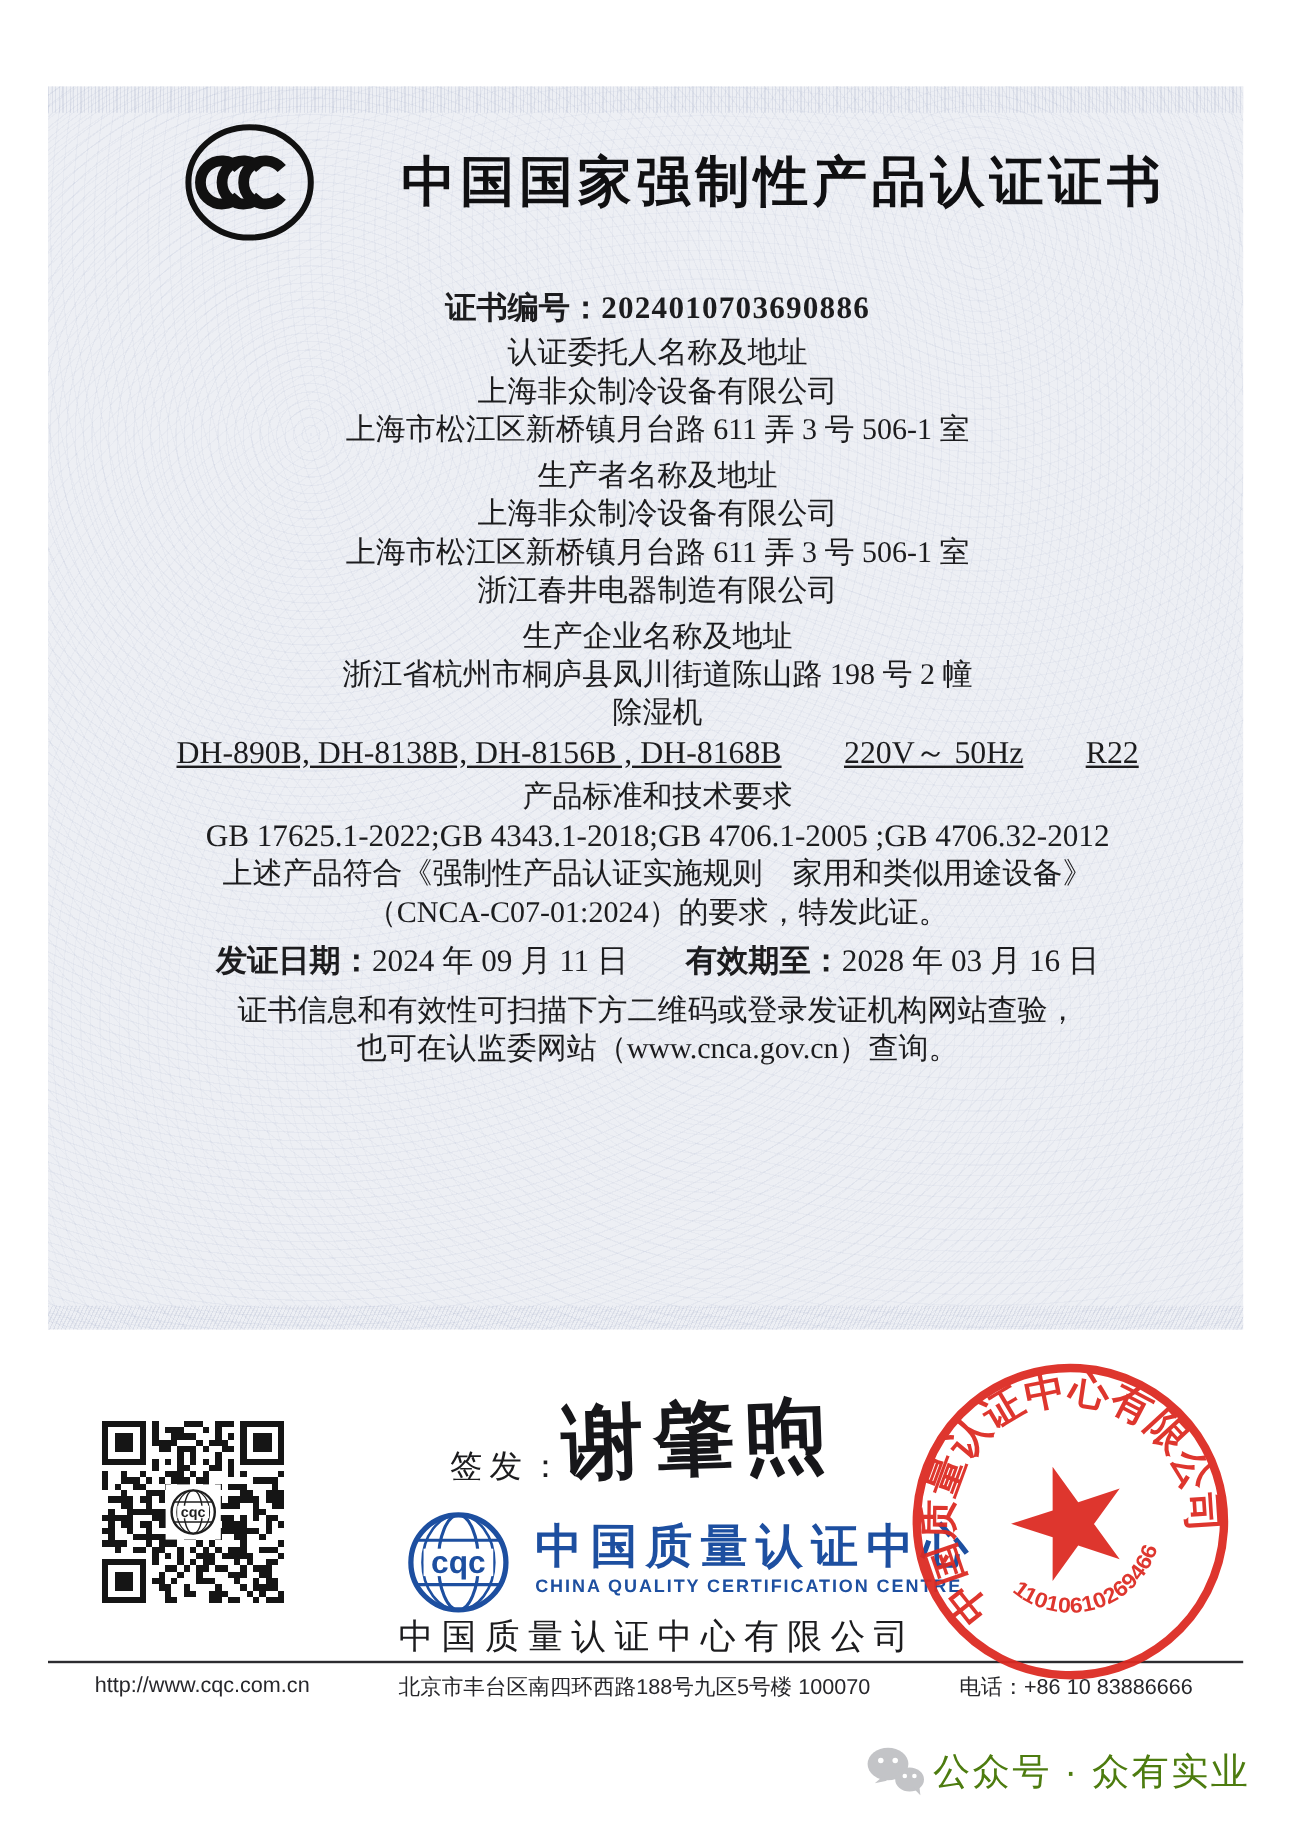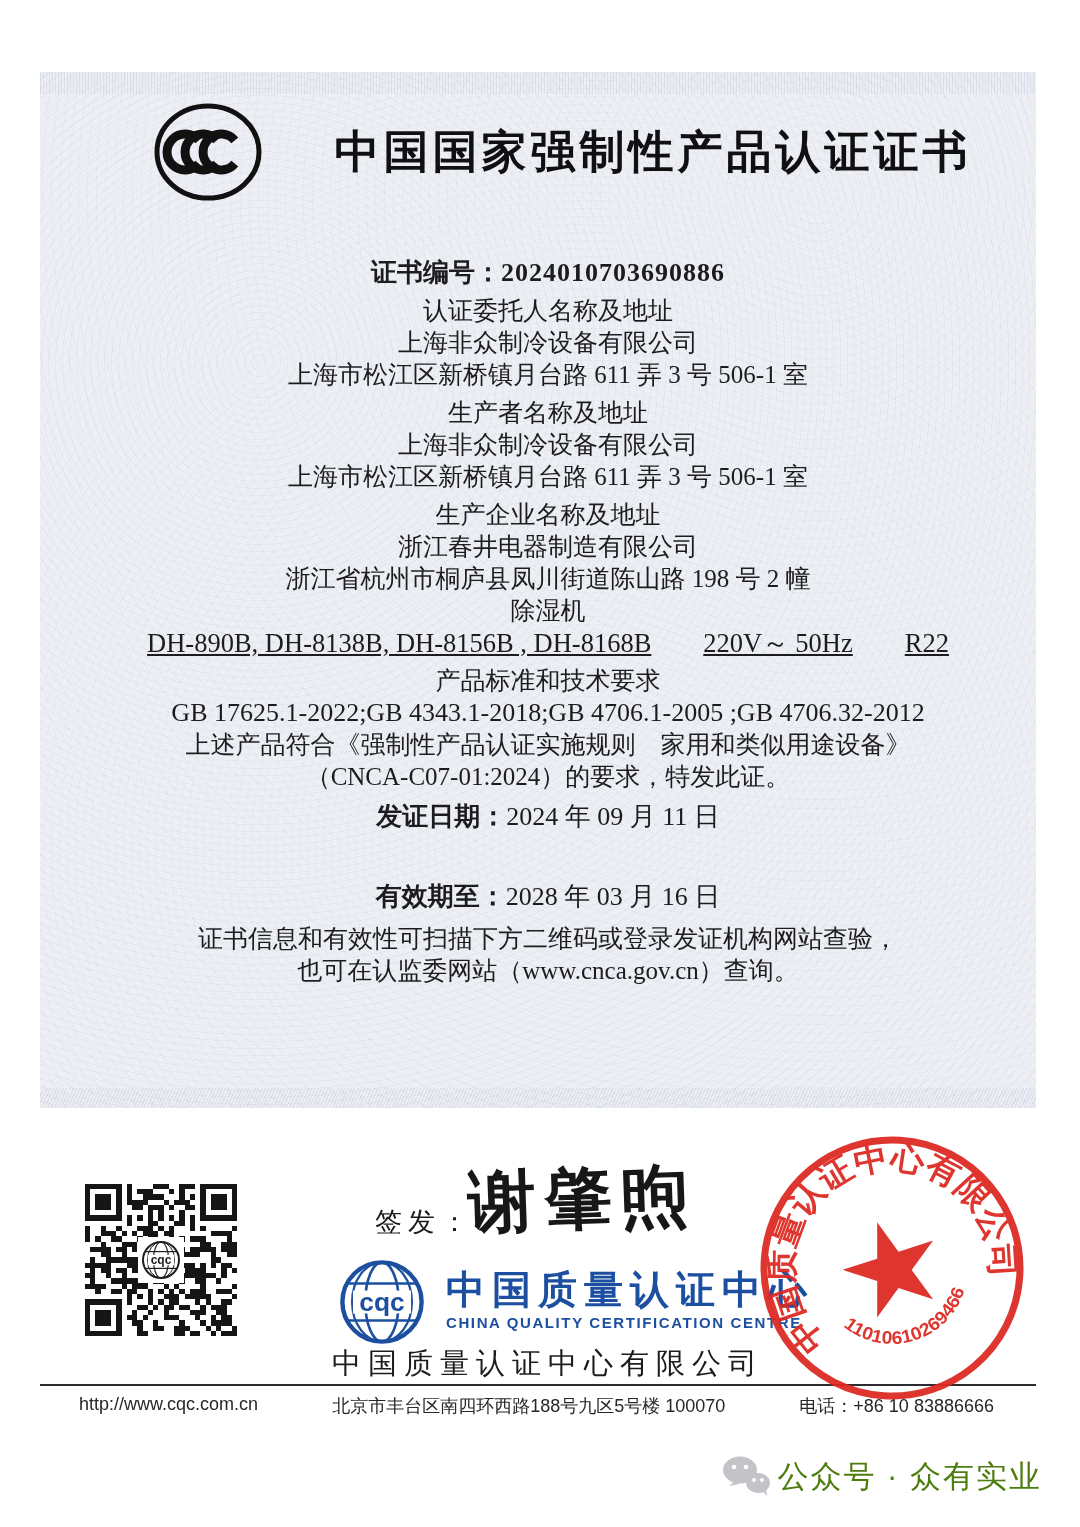--- a/index.html
+++ b/index.html
@@ -26,27 +26,27 @@
   }
   .header{position:relative;height:100px;margin-top:30px;}
   .ccc-logo{position:absolute;left:112px;top:0;width:112px;height:100px;}
   .title{
     margin-left:230px;height:100px;line-height:100px;text-align:center;
     font-size:45px;font-weight:bold;letter-spacing:4px;color:#101012;
   }
   .stack{padding-left:20px;text-align:center;}
   .line{font-size:25px;line-height:32px;white-space:pre-wrap;}
   .heading{font-weight:normal;margin-top:6px;}
-  .certno{margin-top:54px;font-size:26px;line-height:33px;}
+  .certno{margin-top:38px;font-size:26px;line-height:33px;}
   .certno .lbl{font-weight:bold;}
   .certno .val{font-weight:600;letter-spacing:1px;}
   .models-row{display:flex;justify-content:center;gap:52px;font-size:26.5px;line-height:32px;text-decoration:underline;}
   .gb-line{font-size:26px;line-height:32px;white-space:pre-wrap;}
   .comp{}
-  .dates{margin-top:8px;display:flex;justify-content:center;gap:48px;font-size:26px;line-height:32px;flex-direction:column;}
+  .dates{margin-top:8px;display:flex;justify-content:center;gap:48px;font-size:26px;line-height:32px;}
   .dates .lbl{font-weight:bold;}
   .verify{margin-top:10px;}
   .cnas{margin-top:188px;font-size:25px;line-height:32px;}
   
   .qr-wrap{position:absolute;left:45px;top:1112px;width:152px;height:152px;}
   .qr-wrap svg.qr{width:152px;height:152px;display:block;}
   .qr-badge{
     position:absolute;left:50%;top:50%;width:46px;height:46px;margin:-23px 0 0 -23px;
     background:#ffffff;display:flex;align-items:center;justify-content:center;color:#1e1e1e;
   }
@@ -109,22 +109,22 @@
     </div>
 
     <div class="line heading">认证委托人名称及地址</div>
     <div class="line">上海非众制冷设备有限公司</div>
     <div class="line">上海市松江区新桥镇月台路 611 弄 3 号 506-1 室</div>
 
     <div class="line heading">生产者名称及地址</div>
     <div class="line">上海非众制冷设备有限公司</div>
     <div class="line">上海市松江区新桥镇月台路 611 弄 3 号 506-1 室</div>
 
+    <div class="line">浙江春井电器制造有限公司</div>
     <div class="line heading">生产企业名称及地址</div>
-    <div class="line">浙江春井电器制造有限公司</div>
     <div class="line">浙江省杭州市桐庐县凤川街道陈山路 198 号 2 幢</div>
 
     <div class="line">除湿机</div>
     <div class="models-row">
       <span>DH-890B, DH-8138B, DH-8156B , DH-8168B</span>
       <span>220V～ 50Hz</span>
       <span>R22</span>
     </div>
 
     <div class="line heading">产品标准和技术要求</div>

